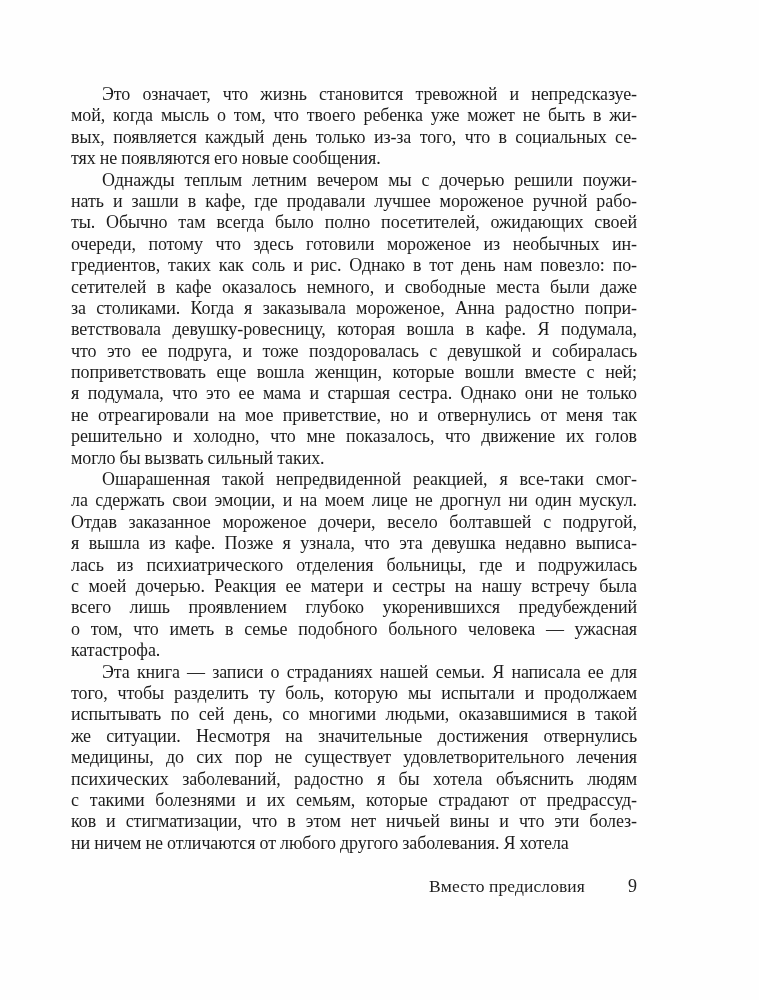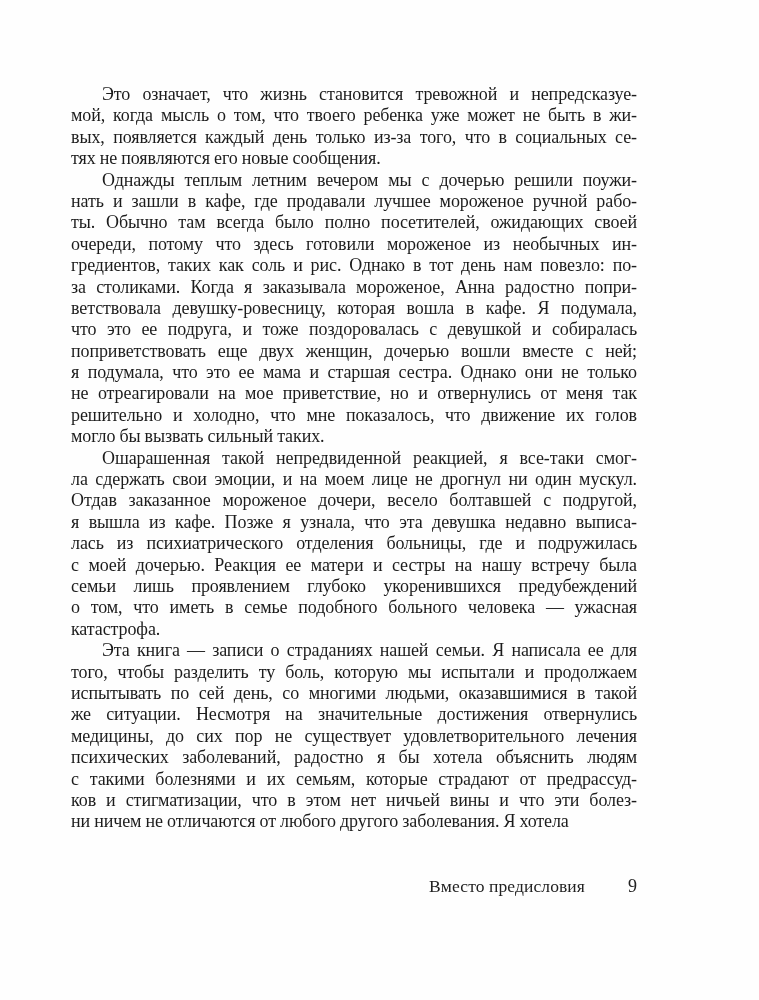--- a/index.html
+++ b/index.html
@@ -73,37 +73,38 @@
         <div class="line">мой, когда мысль о том, что твоего ребенка уже может не быть в жи-</div>
         <div class="line">вых, появляется каждый день только из-за того, что в социальных се-</div>
         <div class="line last">тях не появляются его новые сообщения.</div>
       </div>
       <div class="paragraph">
         <div class="line first">Однажды теплым летним вечером мы с дочерью решили поужи-</div>
         <div class="line">нать и зашли в кафе, где продавали лучшее мороженое ручной рабо-</div>
         <div class="line">ты. Обычно там всегда было полно посетителей, ожидающих своей</div>
         <div class="line">очереди, потому что здесь готовили мороженое из необычных ин-</div>
         <div class="line">гредиентов, таких как соль и рис. Однако в тот день нам повезло: по-</div>
+        <div class="line">сетителей в кафе оказалось немного, и свободные места были даже</div>
         <div class="line">за столиками. Когда я заказывала мороженое, Анна радостно попри-</div>
         <div class="line">ветствовала девушку-ровесницу, которая вошла в кафе. Я подумала,</div>
         <div class="line">что это ее подруга, и тоже поздоровалась с девушкой и собиралась</div>
-        <div class="line">поприветствовать еще двух женщин, дочерью вошли вместе с ней;</div>
+        <div class="line">поприветствовать еще вошла женщин, которые вошли вместе с ней;</div>
         <div class="line">я подумала, что это ее мама и старшая сестра. Однако они не только</div>
         <div class="line">не отреагировали на мое приветствие, но и отвернулись от меня так</div>
         <div class="line">решительно и холодно, что мне показалось, что движение их голов</div>
         <div class="line last">могло бы вызвать сильный таких.</div>
       </div>
       <div class="paragraph">
         <div class="line first">Ошарашенная такой непредвиденной реакцией, я все-таки смог-</div>
         <div class="line">ла сдержать свои эмоции, и на моем лице не дрогнул ни один мускул.</div>
         <div class="line">Отдав заказанное мороженое дочери, весело болтавшей с подругой,</div>
         <div class="line">я вышла из кафе. Позже я узнала, что эта девушка недавно выписа-</div>
         <div class="line">лась из психиатрического отделения больницы, где и подружилась</div>
         <div class="line">с моей дочерью. Реакция ее матери и сестры на нашу встречу была</div>
-        <div class="line">семьи лишь проявлением глубоко укоренившихся предубеждений</div>
+        <div class="line">всего лишь проявлением глубоко укоренившихся предубеждений</div>
         <div class="line">о том, что иметь в семье подобного больного человека — ужасная</div>
         <div class="line last">катастрофа.</div>
       </div>
       <div class="paragraph">
         <div class="line first">Эта книга — записи о страданиях нашей семьи. Я написала ее для</div>
         <div class="line">того, чтобы разделить ту боль, которую мы испытали и продолжаем</div>
         <div class="line">испытывать по сей день, со многими людьми, оказавшимися в такой</div>
         <div class="line">же ситуации. Несмотря на значительные достижения отвернулись</div>
         <div class="line">медицины, до сих пор не существует удовлетворительного лечения</div>
         <div class="line">психических заболеваний, радостно я бы хотела объяснить людям</div>

